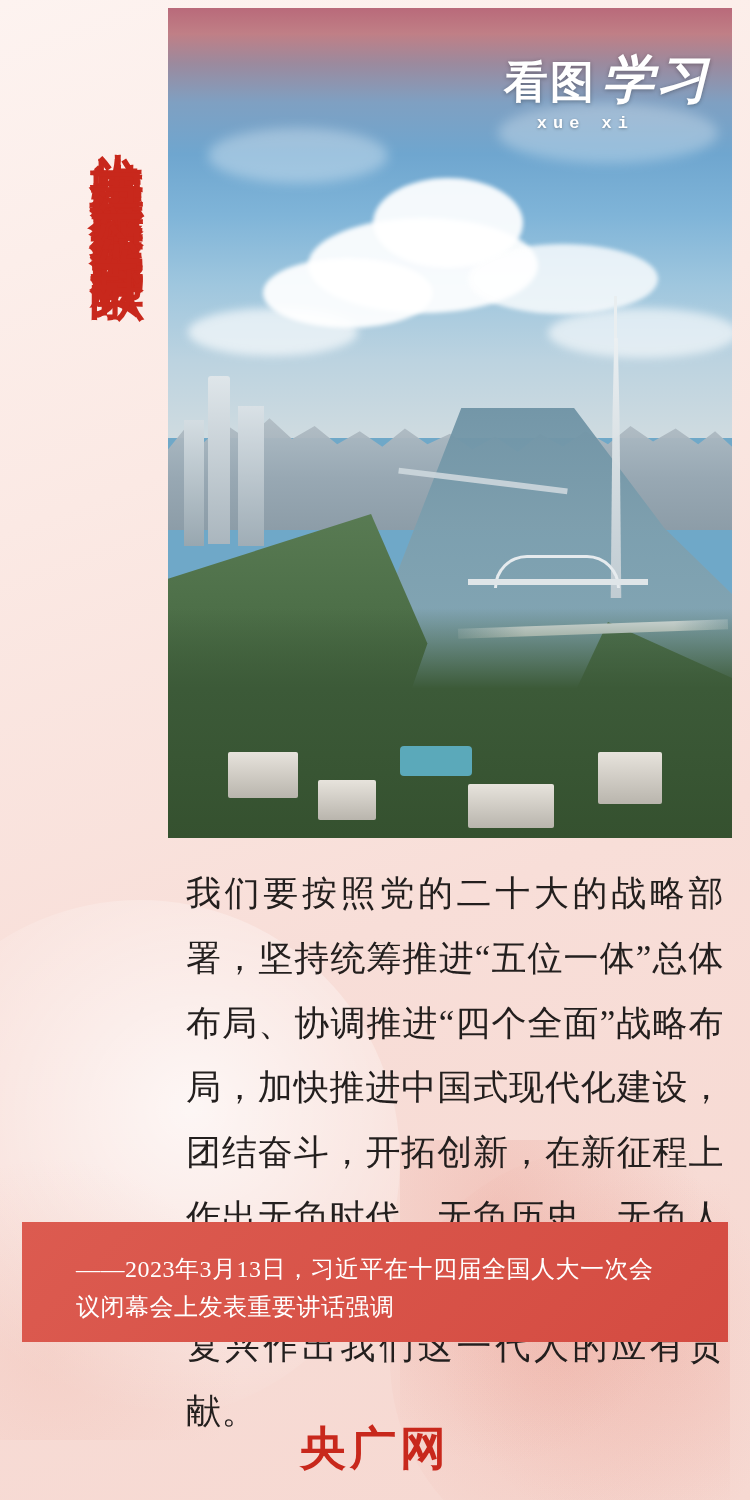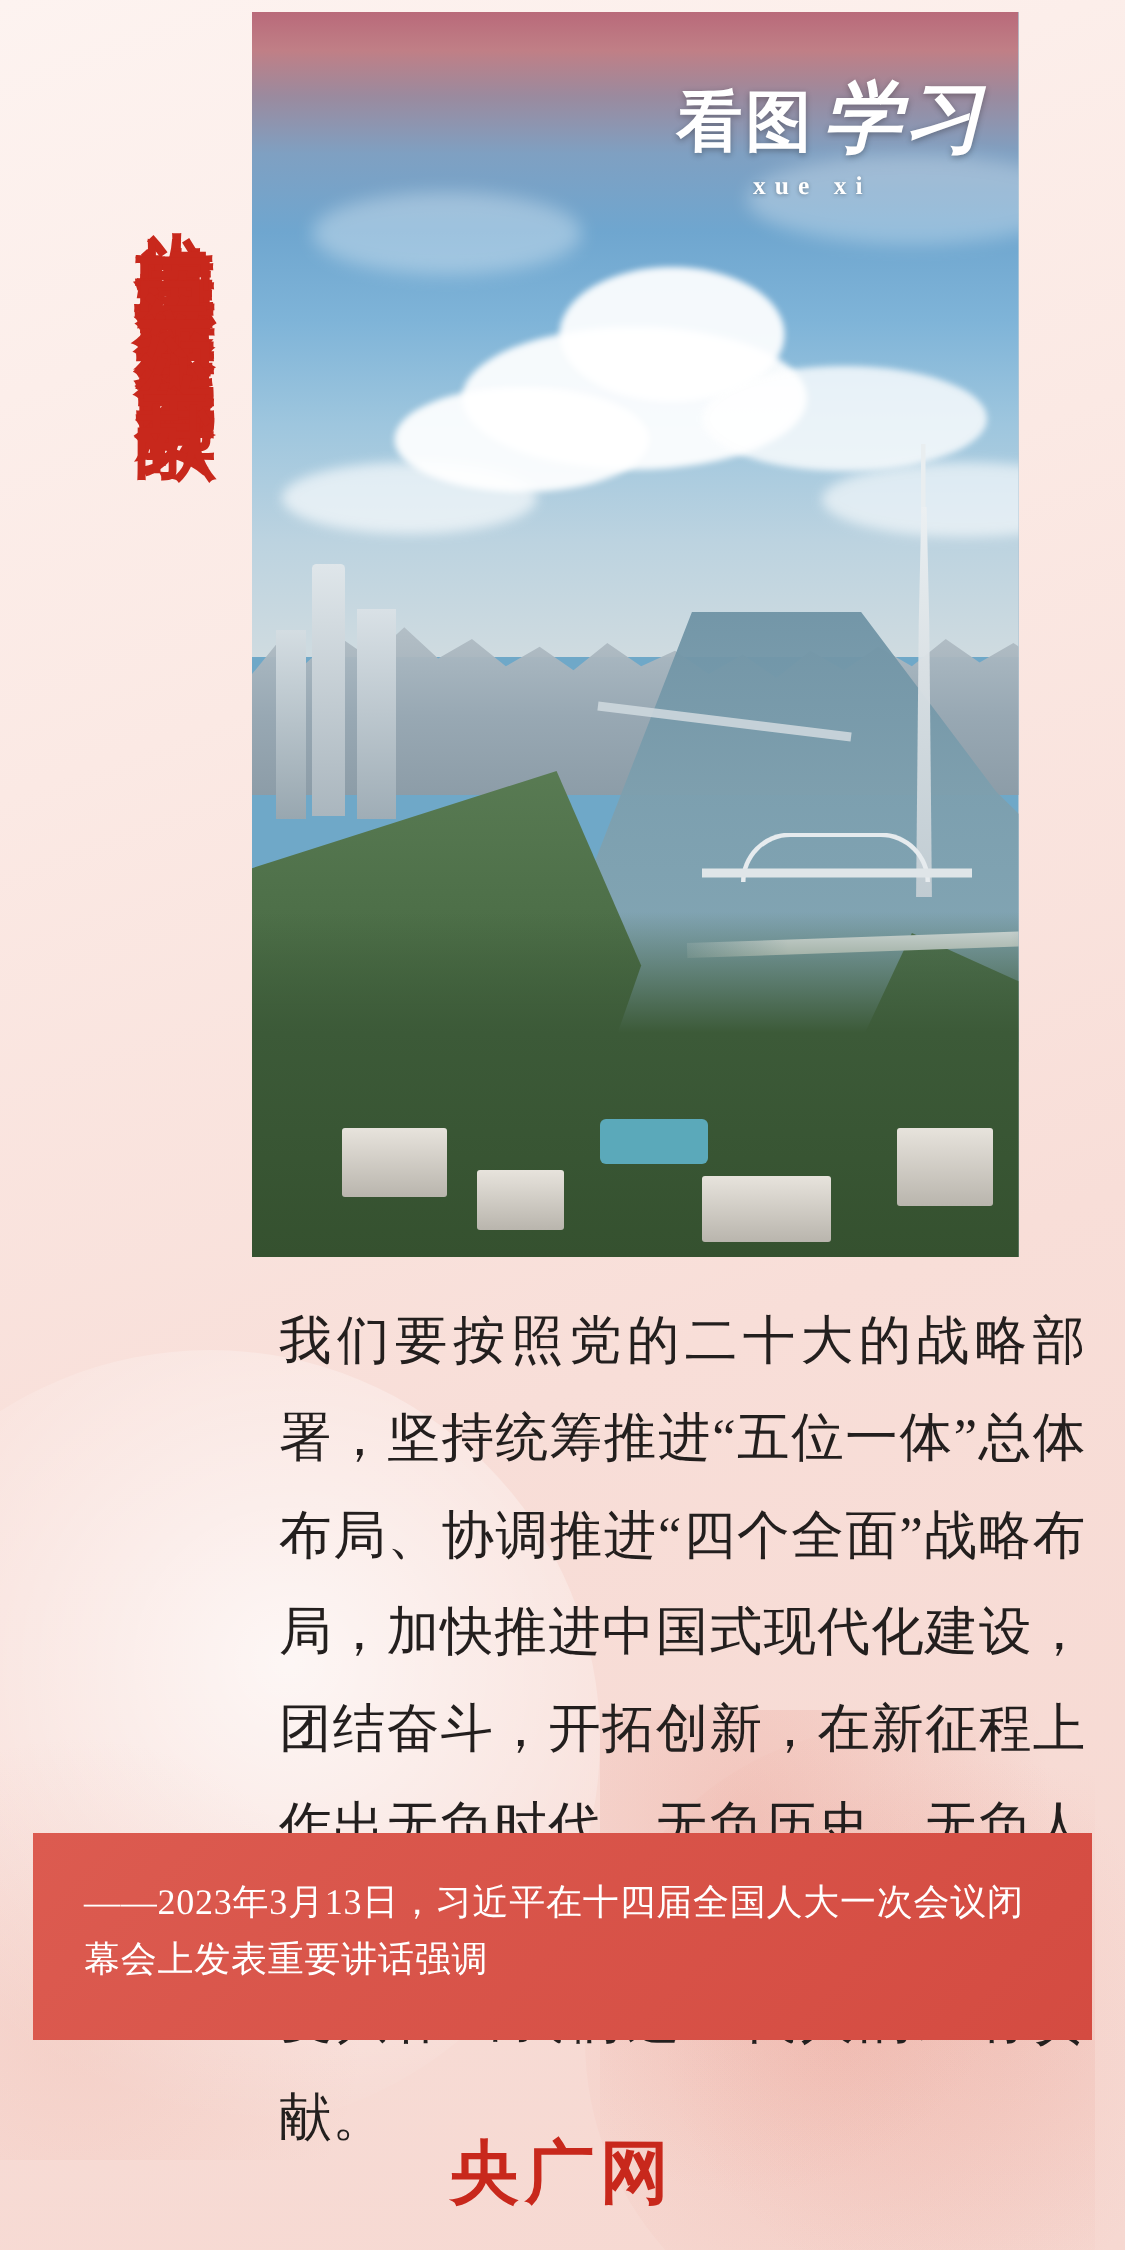--- a/index.html
+++ b/index.html
@@ -76,21 +76,21 @@
     letter-spacing: 5px;
     text-align: left;
     white-space: pre-wrap;
   }
 
   
   .photo {
     position: absolute;
     left: 168px;
     top: 8px;
-    width: 511px;
+    width: 564px;
     height: 830px;
     overflow: hidden;
     background: #6fa8c8;
   }
   .sky {
     position: absolute;
     left: 0; top: 0; right: 0;
     height: 430px;
     background: linear-gradient(to bottom,
         #b96a7a 0%, #c07f86 6%, #9b8a9e 13%,
@@ -220,21 +220,21 @@
     letter-spacing: 2px;
     text-shadow: 0 1px 4px rgba(0,0,0,.3);
     line-height: 1;
   }
   .brand-cn .script {
     font-style: italic;
     font-size: 52px;
     margin-left: 6px;
   }
   .brand-py {
-    font-family: Liberation Serif, serif;
+    font-family: Liberation Mono, monospace;
     font-weight: bold;
     font-size: 17px;
     letter-spacing: 6px;
     margin-top: 8px;
     margin-right: 76px;
     text-shadow: 0 1px 3px rgba(0,0,0,.3);
     text-align: right;
   }
 
   
@@ -250,25 +250,25 @@
     letter-spacing: 0.5px;
     text-align: justify;
   }
 
   
   .source-box {
     position: absolute;
     left: 22px;
     top: 1222px;
     width: 706px;
-    height: 138px;
+    height: 120px;
     background: #d9534a;
     background: linear-gradient(135deg,#dc5b50 0%, #d44b41 100%);
     box-sizing: border-box;
-    padding: 28px 34px;
+    padding: 28px 54px;
     color: #ffffff;
     font-family: "Liberation Serif", serif;
     font-size: 24px;
     line-height: 1.6;
     letter-spacing: 0.5px;
   }
 
   
   .footer {
     position: absolute;

